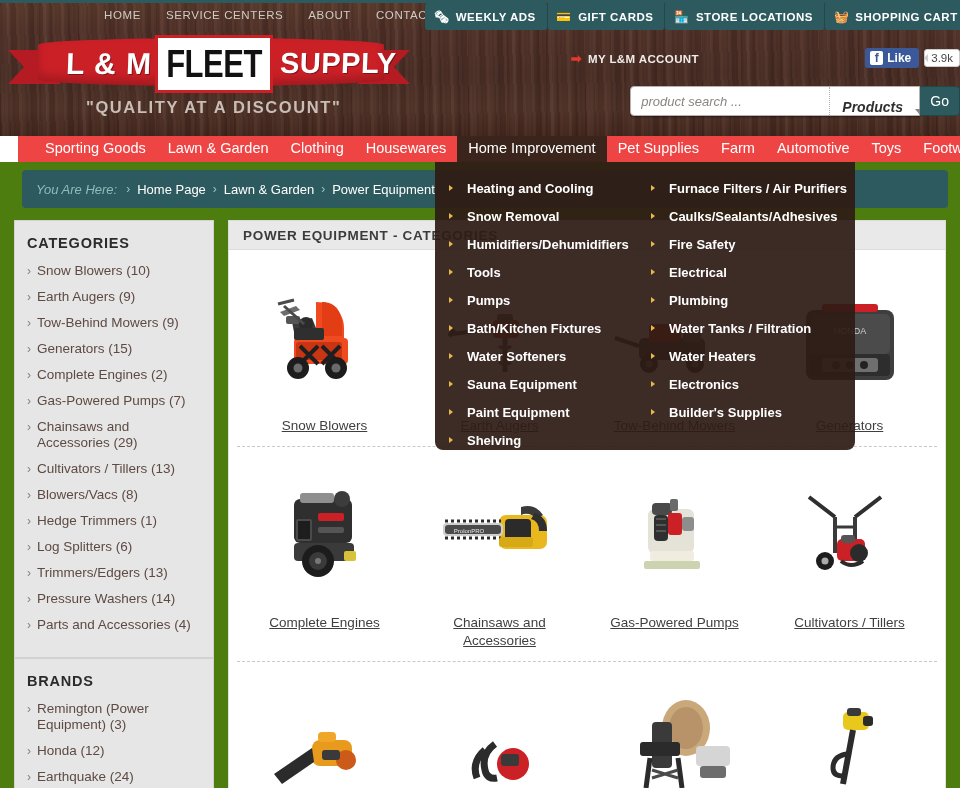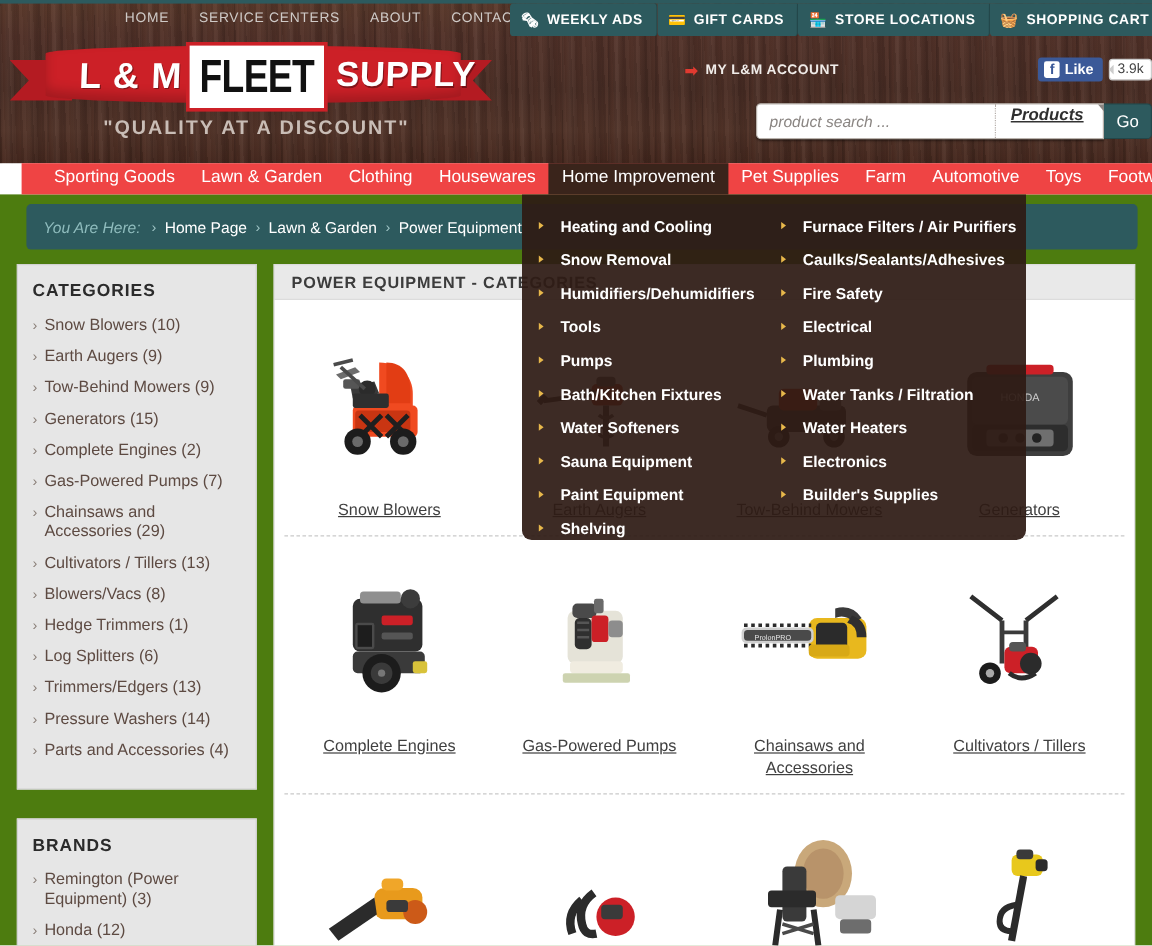--- a/index.html
+++ b/index.html
@@ -146,22 +146,22 @@
     display:flex; align-items:center;
   }
   .searchbox input {
     border:0; outline:0; background:transparent;
     font-family:"Liberation Sans", sans-serif;
     font-size:13px; font-style:italic; color:#7a7572;
     padding: 0 10px; flex:1; height:100%;
   }
   .searchbox input::placeholder { color:#8a8582; font-style:italic; }
   .selwrap {
-    border-left:1px dotted #b5aeaa; display:flex; align-items:flex-start;
-    gap:12px; padding: 0 9px 0 12px; height:100%;text-decoration:underline;
+    border-left:1px dotted #b5aeaa; display:flex; align-items:flex-end;
+    gap:12px; padding: 0 9px 0 12px; height:100%;
   }
   .selwrap .sel-label {
     font-size:14px; font-style:italic; font-weight:bold; color:#2f2f2f;
   }
   .caret { width:0;height:0;border-left:5px solid transparent;border-right:5px solid transparent;border-top:6px solid #8a8582; }
   .gobtn {
     background:#2d5a5e; color:#fff; font-weight:normal; font-size:14px;
     display:flex; align-items:center; justify-content:center;
     padding: 0 10px; border-radius: 0 4px 4px 0; border:1px solid #22474a; border-left:0;
     cursor:pointer; min-width:36px;
@@ -195,21 +195,21 @@
   }
   .crumb .youare { color:#8fbcbd; font-style:italic; margin-right:2px; }
   .crumb a { color:#ffffff; text-decoration:none; }
   .crumb .sep { color:#9dc3c4; font-size:12px; }
 
   
   .cols { position:absolute; top:58px; left:14px; width: 932px; display:flex; gap: 14px; }
   .sidebar { width: 200px; }
   .panel {
     background:#e6e6e6; border:1px solid #d2d2d2; padding: 14px 20px 14px 12px;
-    margin-bottom: 24px;
+    margin-bottom: 0;
   }
   .panel h3 {
     font-size: 14.5px; color:#2b2b2b; letter-spacing: .8px; font-weight:bold;
     margin-bottom: 12px;
   }
   .panel ul { list-style:none; }
   .panel li { margin-bottom: 10px; display:flex; gap:6px; align-items:flex-start; line-height:16px; }
   .panel li .chev { color:#8a7f78; font-size:12px; line-height:16px; }
   .panel li a { color:#5d4a42; font-size:13.5px; text-decoration:none; line-height:16px; }
 
@@ -558,41 +558,20 @@
                     </g>
                   </svg>
                 </div>
                 <div class="pname">
                   <a href="#">Complete Engines</a>
                 </div>
               </div>
 
               <div class="pcell">
                 <div class="pimg">
-                  <svg width="130" height="130" viewBox="0 0 130 130">
-                    <g>
-                      <rect x="38" y="36" width="46" height="44" rx="6" fill="#e5e3d8"></rect>
-                      <rect x="42" y="30" width="20" height="12" rx="4" fill="#4a4a4a"></rect>
-                      <rect x="44" y="42" width="14" height="26" rx="4" fill="#2f2f2f"></rect>
-                      <path d="M46 46 h10 M46 52 h10 M46 58 h10" stroke="#555" stroke-width="2"></path>
-                      <rect x="58" y="40" width="14" height="22" rx="3" fill="#cc2027"></rect>
-                      <rect x="72" y="44" width="12" height="14" rx="3" fill="#8d8d8d"></rect>
-                      <rect x="40" y="78" width="44" height="10" rx="3" fill="#f0ece0"></rect>
-                      <rect x="34" y="88" width="56" height="8" rx="2" fill="#cdd3b0"></rect>
-                      <rect x="60" y="26" width="8" height="12" rx="2" fill="#6a6a6a"></rect>
-                    </g>
-                  </svg>
-                </div>
-                <div class="pname">
-                  <a href="#">Gas-Powered Pumps</a>
-                </div>
-              </div>
-
-              <div class="pcell">
-                <div class="pimg">
                   <svg width="150" height="130" viewBox="0 0 150 130">
                     <g>
                       <rect x="74" y="42" width="48" height="34" rx="7" fill="#e8b81e"></rect>
                       <rect x="80" y="46" width="26" height="22" rx="4" fill="#2b2b2b"></rect>
                       <path d="M96 34 q14 -4 22 8 l-6 4 q-8 -8 -16 -4 Z" fill="#3a3a3a"></path>
                       <path d="M110 40 q12 4 12 18 l-8 0 q0 -10 -8 -12 Z" fill="#2f2f2f"></path>
                       <rect x="18" y="50" width="60" height="13" rx="4" fill="#cfcfcf"></rect>
                       <rect x="20" y="52" width="56" height="9" rx="3" fill="#4a4a4a"></rect>
                       <path d="M20 48 h56" stroke="#2b2b2b" stroke-width="3" stroke-dasharray="3 3"></path>
                       <path d="M20 65 h56" stroke="#2b2b2b" stroke-width="3" stroke-dasharray="3 3"></path>
@@ -603,20 +582,41 @@
                 </div>
                 <div class="pname">
                   <a href="#">Chainsaws and Accessories</a>
                 </div>
               </div>
 
               <div class="pcell">
                 <div class="pimg">
                   <svg width="130" height="130" viewBox="0 0 130 130">
                     <g>
+                      <rect x="38" y="36" width="46" height="44" rx="6" fill="#e5e3d8"></rect>
+                      <rect x="42" y="30" width="20" height="12" rx="4" fill="#4a4a4a"></rect>
+                      <rect x="44" y="42" width="14" height="26" rx="4" fill="#2f2f2f"></rect>
+                      <path d="M46 46 h10 M46 52 h10 M46 58 h10" stroke="#555" stroke-width="2"></path>
+                      <rect x="58" y="40" width="14" height="22" rx="3" fill="#cc2027"></rect>
+                      <rect x="72" y="44" width="12" height="14" rx="3" fill="#8d8d8d"></rect>
+                      <rect x="40" y="78" width="44" height="10" rx="3" fill="#f0ece0"></rect>
+                      <rect x="34" y="88" width="56" height="8" rx="2" fill="#cdd3b0"></rect>
+                      <rect x="60" y="26" width="8" height="12" rx="2" fill="#6a6a6a"></rect>
+                    </g>
+                  </svg>
+                </div>
+                <div class="pname">
+                  <a href="#">Gas-Powered Pumps</a>
+                </div>
+              </div>
+
+              <div class="pcell">
+                <div class="pimg">
+                  <svg width="130" height="130" viewBox="0 0 130 130">
+                    <g>
                       <path d="M24 24 L50 44 M96 24 L70 44" stroke="#2f2f2f" stroke-width="4" fill="none"></path>
                       <path d="M50 44 L50 80 M70 44 L70 80" stroke="#3a3a3a" stroke-width="4"></path>
                       <path d="M50 54 h20" stroke="#3a3a3a" stroke-width="3"></path>
                       <rect x="52" y="66" width="28" height="22" rx="5" fill="#cc2027"></rect>
                       <rect x="56" y="62" width="14" height="8" rx="3" fill="#555"></rect>
                       <circle cx="74" cy="80" r="9" fill="#2b2b2b"></circle>
                       <circle cx="40" cy="88" r="9" fill="#1c1c1c"></circle>
                       <circle cx="40" cy="88" r="3.5" fill="#aaa"></circle>
                       <path d="M56 88 q10 8 22 0" stroke="#2b2b2b" stroke-width="4" fill="none"></path>
                     </g>

